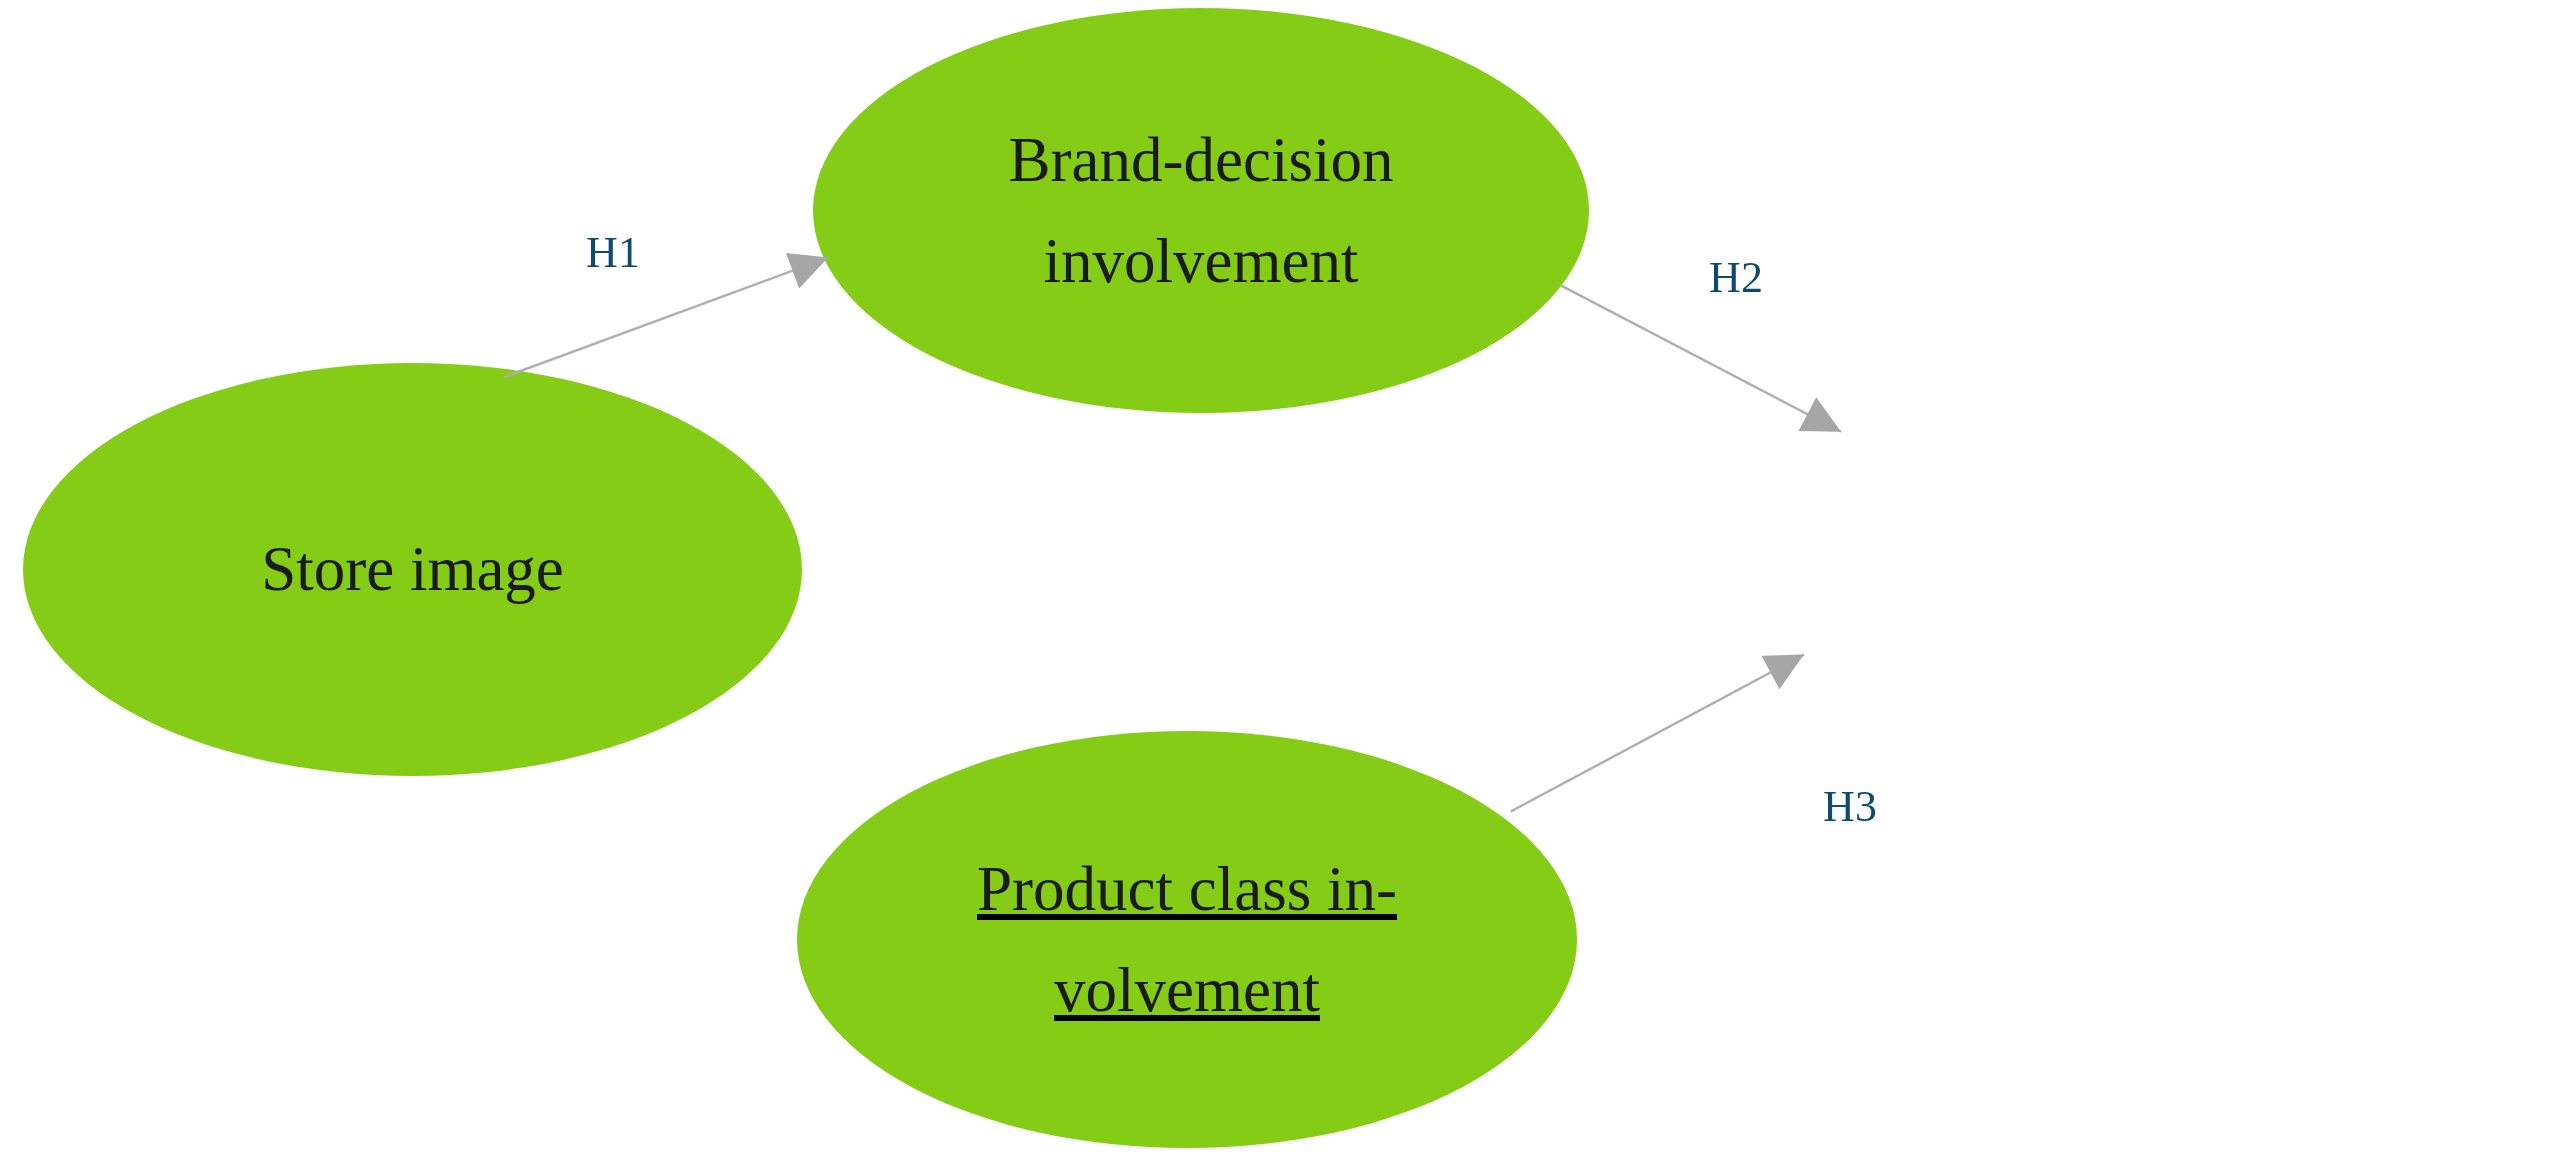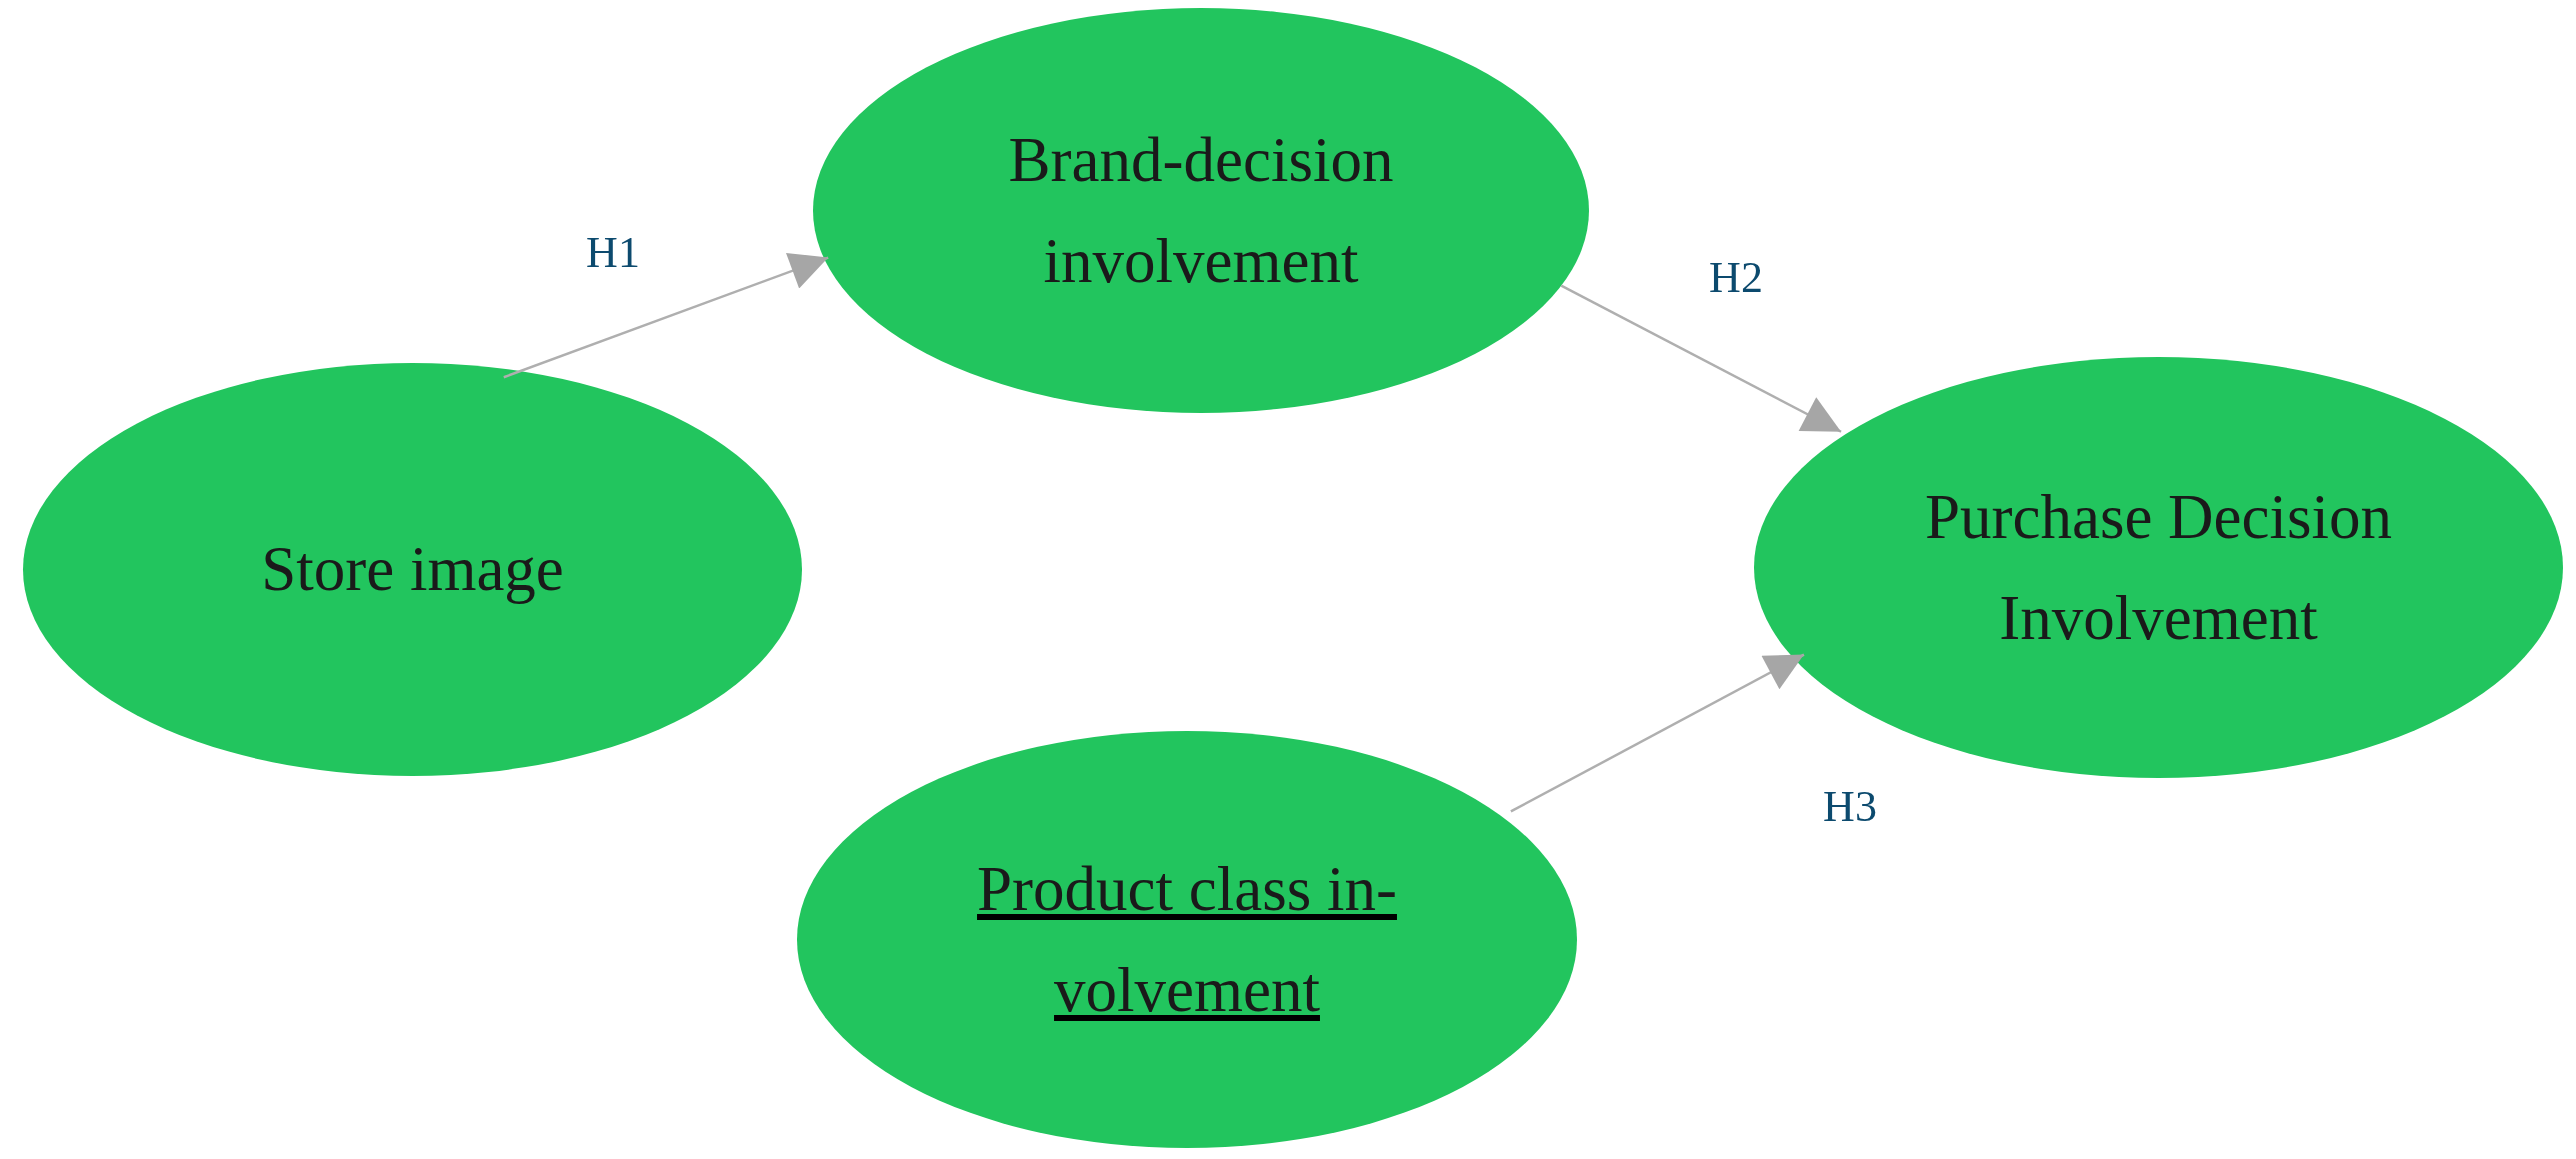--- a/index.html
+++ b/index.html
@@ -11,21 +11,21 @@
   .canvas {
     position: relative;
     width: 2576px;
     height: 1159px;
     background: #ffffff;
     font-family: "Liberation Serif", "DejaVu Serif", serif;
   }
   .node {
     position: absolute;
     border-radius: 50%;
-    background: #22c55e;
+    background: #84cc16;
     display: flex;
     align-items: center;
     justify-content: center;
   }
   .node-label {
     font-size: 63px;
     line-height: 101px;
     color: #1a1a1a;
     text-align: center;
     white-space: nowrap;
@@ -65,23 +65,20 @@
   </div>
 
   <div class="node node-brand">
     <div class="node-label">Brand-decision<br>involvement</div>
   </div>
 
   <div class="node node-product">
     <div class="node-label">Product class in-<br>volvement</div>
   </div>
 
-  <div class="node node-purchase">
-    <div class="node-label">Purchase Decision<br>Involvement</div>
-  </div>
 
   <svg class="arrows-layer" viewBox="0 0 3120 1404" xmlns="http://www.w3.org/2000/svg">
     <defs>
       <marker id="arrowhead" viewBox="0 0 10 10" refX="10" refY="5" markerUnits="userSpaceOnUse" markerWidth="52" markerHeight="46" orient="auto">
         <path d="M 0 0 L 10 5 L 0 10 z" fill="#a6a6a6"></path>
       </marker>
     </defs>
     <line x1="610" y1="457" x2="1003" y2="312" stroke="#afafaf" stroke-width="3" marker-end="url(#arrowhead)"></line>
     <line x1="1891" y1="346" x2="2230" y2="523" stroke="#afafaf" stroke-width="3" marker-end="url(#arrowhead)"></line>
     <line x1="1830" y1="983" x2="2185" y2="793" stroke="#afafaf" stroke-width="3" marker-end="url(#arrowhead)"></line>

